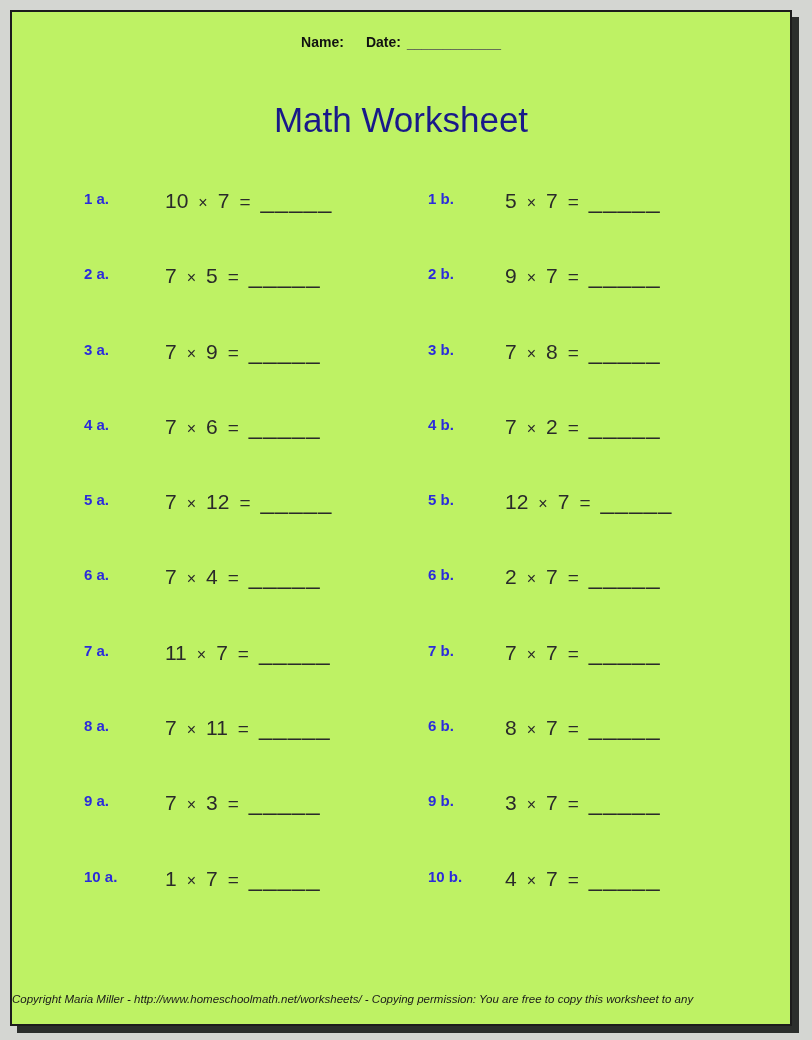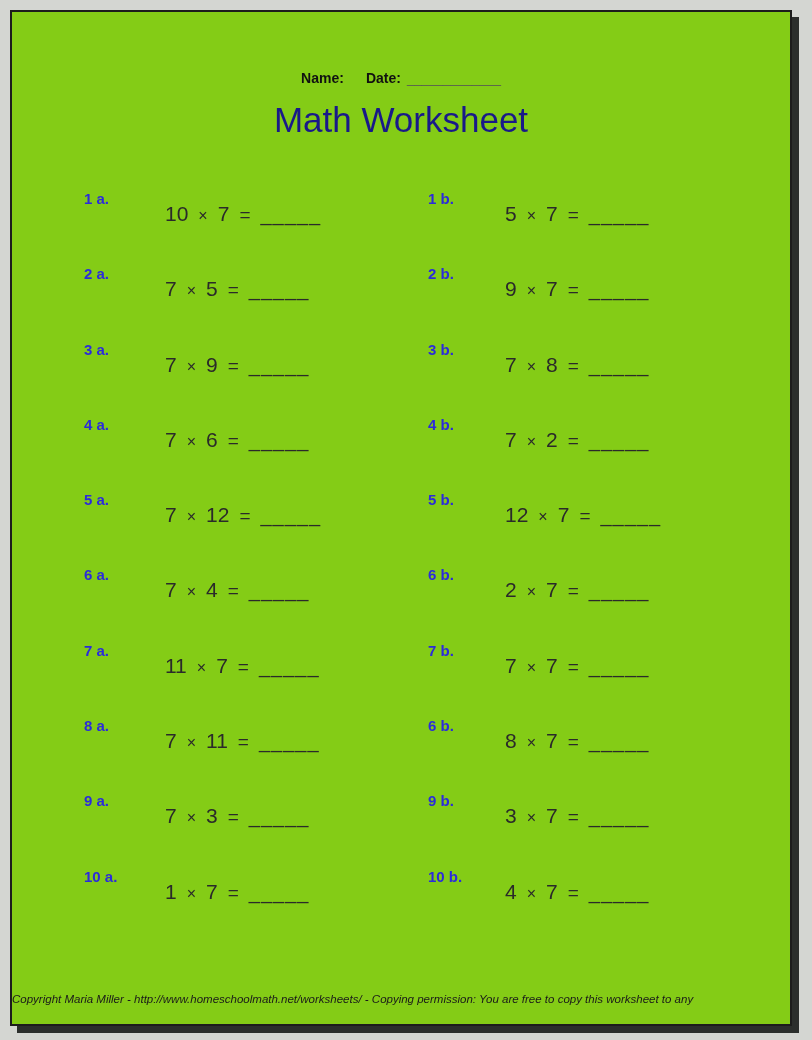--- a/index.html
+++ b/index.html
@@ -10,21 +10,21 @@
     background: #d4d6d2;
     font-family: "Liberation Sans", sans-serif;
     overflow: hidden;
   }
   .page {
     position: absolute;
     left: 10px;
     top: 10px;
     width: 778px;
     height: 1012px;
-    background: #84cc16;
+    background: #bef264;
     border: 2px solid #1c1c1c;
     box-shadow: 7px 7px 0 #2b2e2c;
   }
   
   .header {
     position: absolute;
     top: 22px;
     left: 0;
     width: 100%;
     display: flex;
@@ -36,21 +36,21 @@
     font-weight: bold;
     font-size: 14px;
     color: #111;
   }
   .field-line {
     font-size: 13px;
     color: #555;
     letter-spacing: 0;
     margin-left: 6px;
   }
-  .date-group { margin-left: 22px; margin-top: 36px; }
+  .date-group { margin-left: 22px; }
   
   .title {
     position: absolute;
     top: 88px;
     left: 0;
     width: 100%;
     text-align: center;
     font-size: 35px;
     font-weight: normal;
     color: #191989;
@@ -73,33 +73,33 @@
     top: 4px;
     font-size: 15px;
     font-weight: bold;
     color: #2b2bdb;
     white-space: nowrap;
   }
   .plabel.a { left: 72px; }
   .plabel.b { left: 416px; }
   .pexpr {
     position: absolute;
-    top: 16px;
+    top: 0;
     display: inline-flex;
     align-items: baseline;
     gap: 10px;
     font-size: 21px;
     color: #2a2a2a;
     white-space: nowrap;
   }
   .pexpr.a { left: 153px; }
   .pexpr.b { left: 493px; }
   .times { font-size: 16px; color: #2a2a2a; }
   .eq { font-size: 19px; color: #2a2a2a; }
-  .blank { font-size: 20px; letter-spacing: 1px; color: #2a2a2a; }
+  .blank { font-size: 24px; letter-spacing: 1px; color: #2a2a2a; }
   
   .footer {
     position: absolute;
     top: 976px;
     left: 0;
     width: 100%;
     font-style: italic;
     font-size: 11.5px;
     line-height: 22px;
     color: #1a1a1a;

